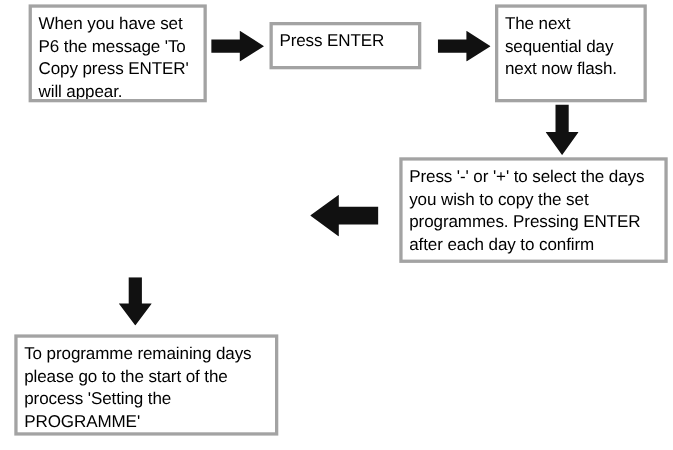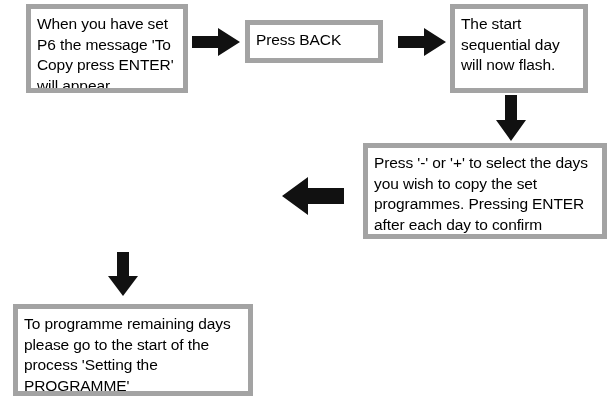--- a/index.html
+++ b/index.html
@@ -15,21 +15,21 @@
   #flowchart {
     position: relative;
     width: 612px;
     height: 409px;
     background: #ffffff;
     overflow: hidden;
   }
   .node {
     position: absolute;
     box-sizing: border-box;
-    border: 5px solid #a3a3a3;
+    border: 3px solid #a3a3a3;
     background: #ffffff;
     padding: 5px 6px 4px 6px;
     font-size: 15.5px;
     line-height: 1.33;
     letter-spacing: -0.1px;
     color: #000000;
     white-space: pre-line;
     overflow: hidden;
   }
   .arrow {
@@ -66,29 +66,29 @@
 <div id="flowchart">
 
   <div class="node" id="node-set-p6">When you have set P6 the message 'To Copy press ENTER' will appear.</div>
 
   <div class="arrow" id="arrow-set-to-enter">
     <svg viewBox="0 0 48 28" preserveAspectRatio="none" aria-hidden="true">
       <path d="M0 8 L26 8 L26 0 L48 14 L26 28 L26 20 L0 20 Z"></path>
     </svg>
   </div>
 
-  <div class="node" id="node-press-enter">Press BACK</div>
+  <div class="node" id="node-press-enter">Press ENTER</div>
 
   <div class="arrow" id="arrow-enter-to-next">
     <svg viewBox="0 0 48 28" preserveAspectRatio="none" aria-hidden="true">
       <path d="M0 8 L26 8 L26 0 L48 14 L26 28 L26 20 L0 20 Z"></path>
     </svg>
   </div>
 
-  <div class="node" id="node-next-day">The start sequential day will now flash.</div>
+  <div class="node" id="node-next-day">The next sequential day next now flash.</div>
 
   <div class="arrow" id="arrow-next-to-select">
     <svg viewBox="0 0 30 46" preserveAspectRatio="none" aria-hidden="true">
       <path d="M9 0 L21 0 L21 25 L30 25 L15 46 L0 25 L9 25 Z"></path>
     </svg>
   </div>
 
   <div class="node" id="node-select-days">Press '-' or '+' to select the days you wish to copy the set programmes. Pressing ENTER after each day to confirm</div>
 
   <div class="arrow" id="arrow-select-to-done">

